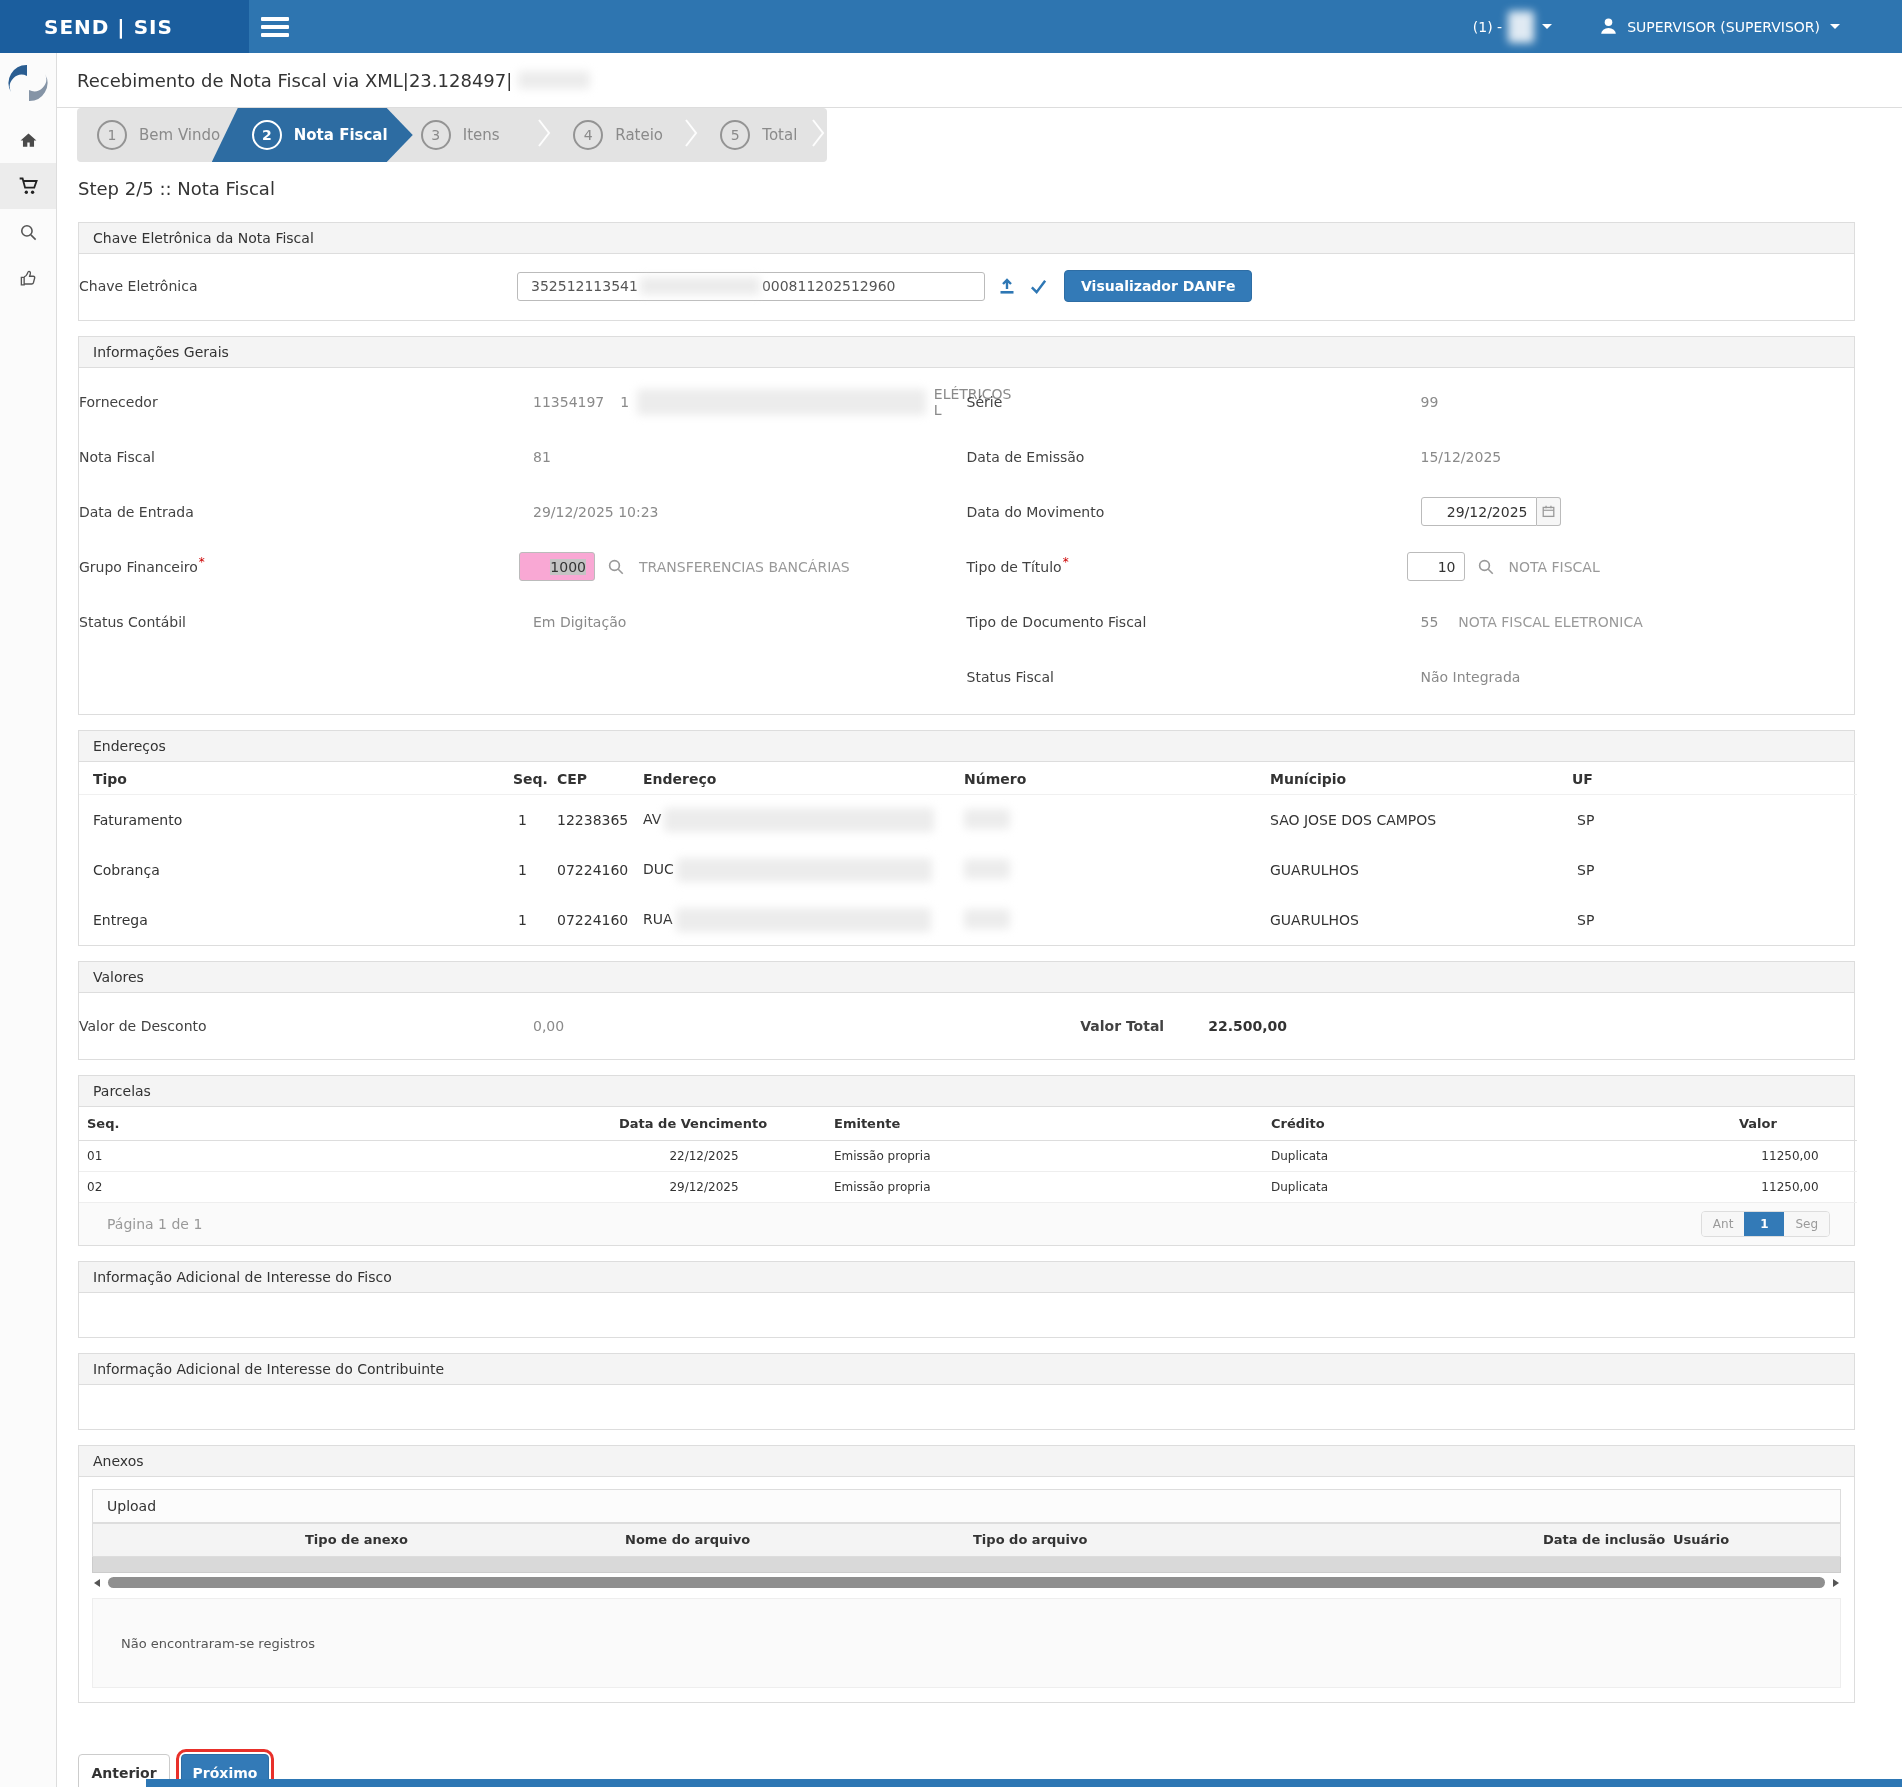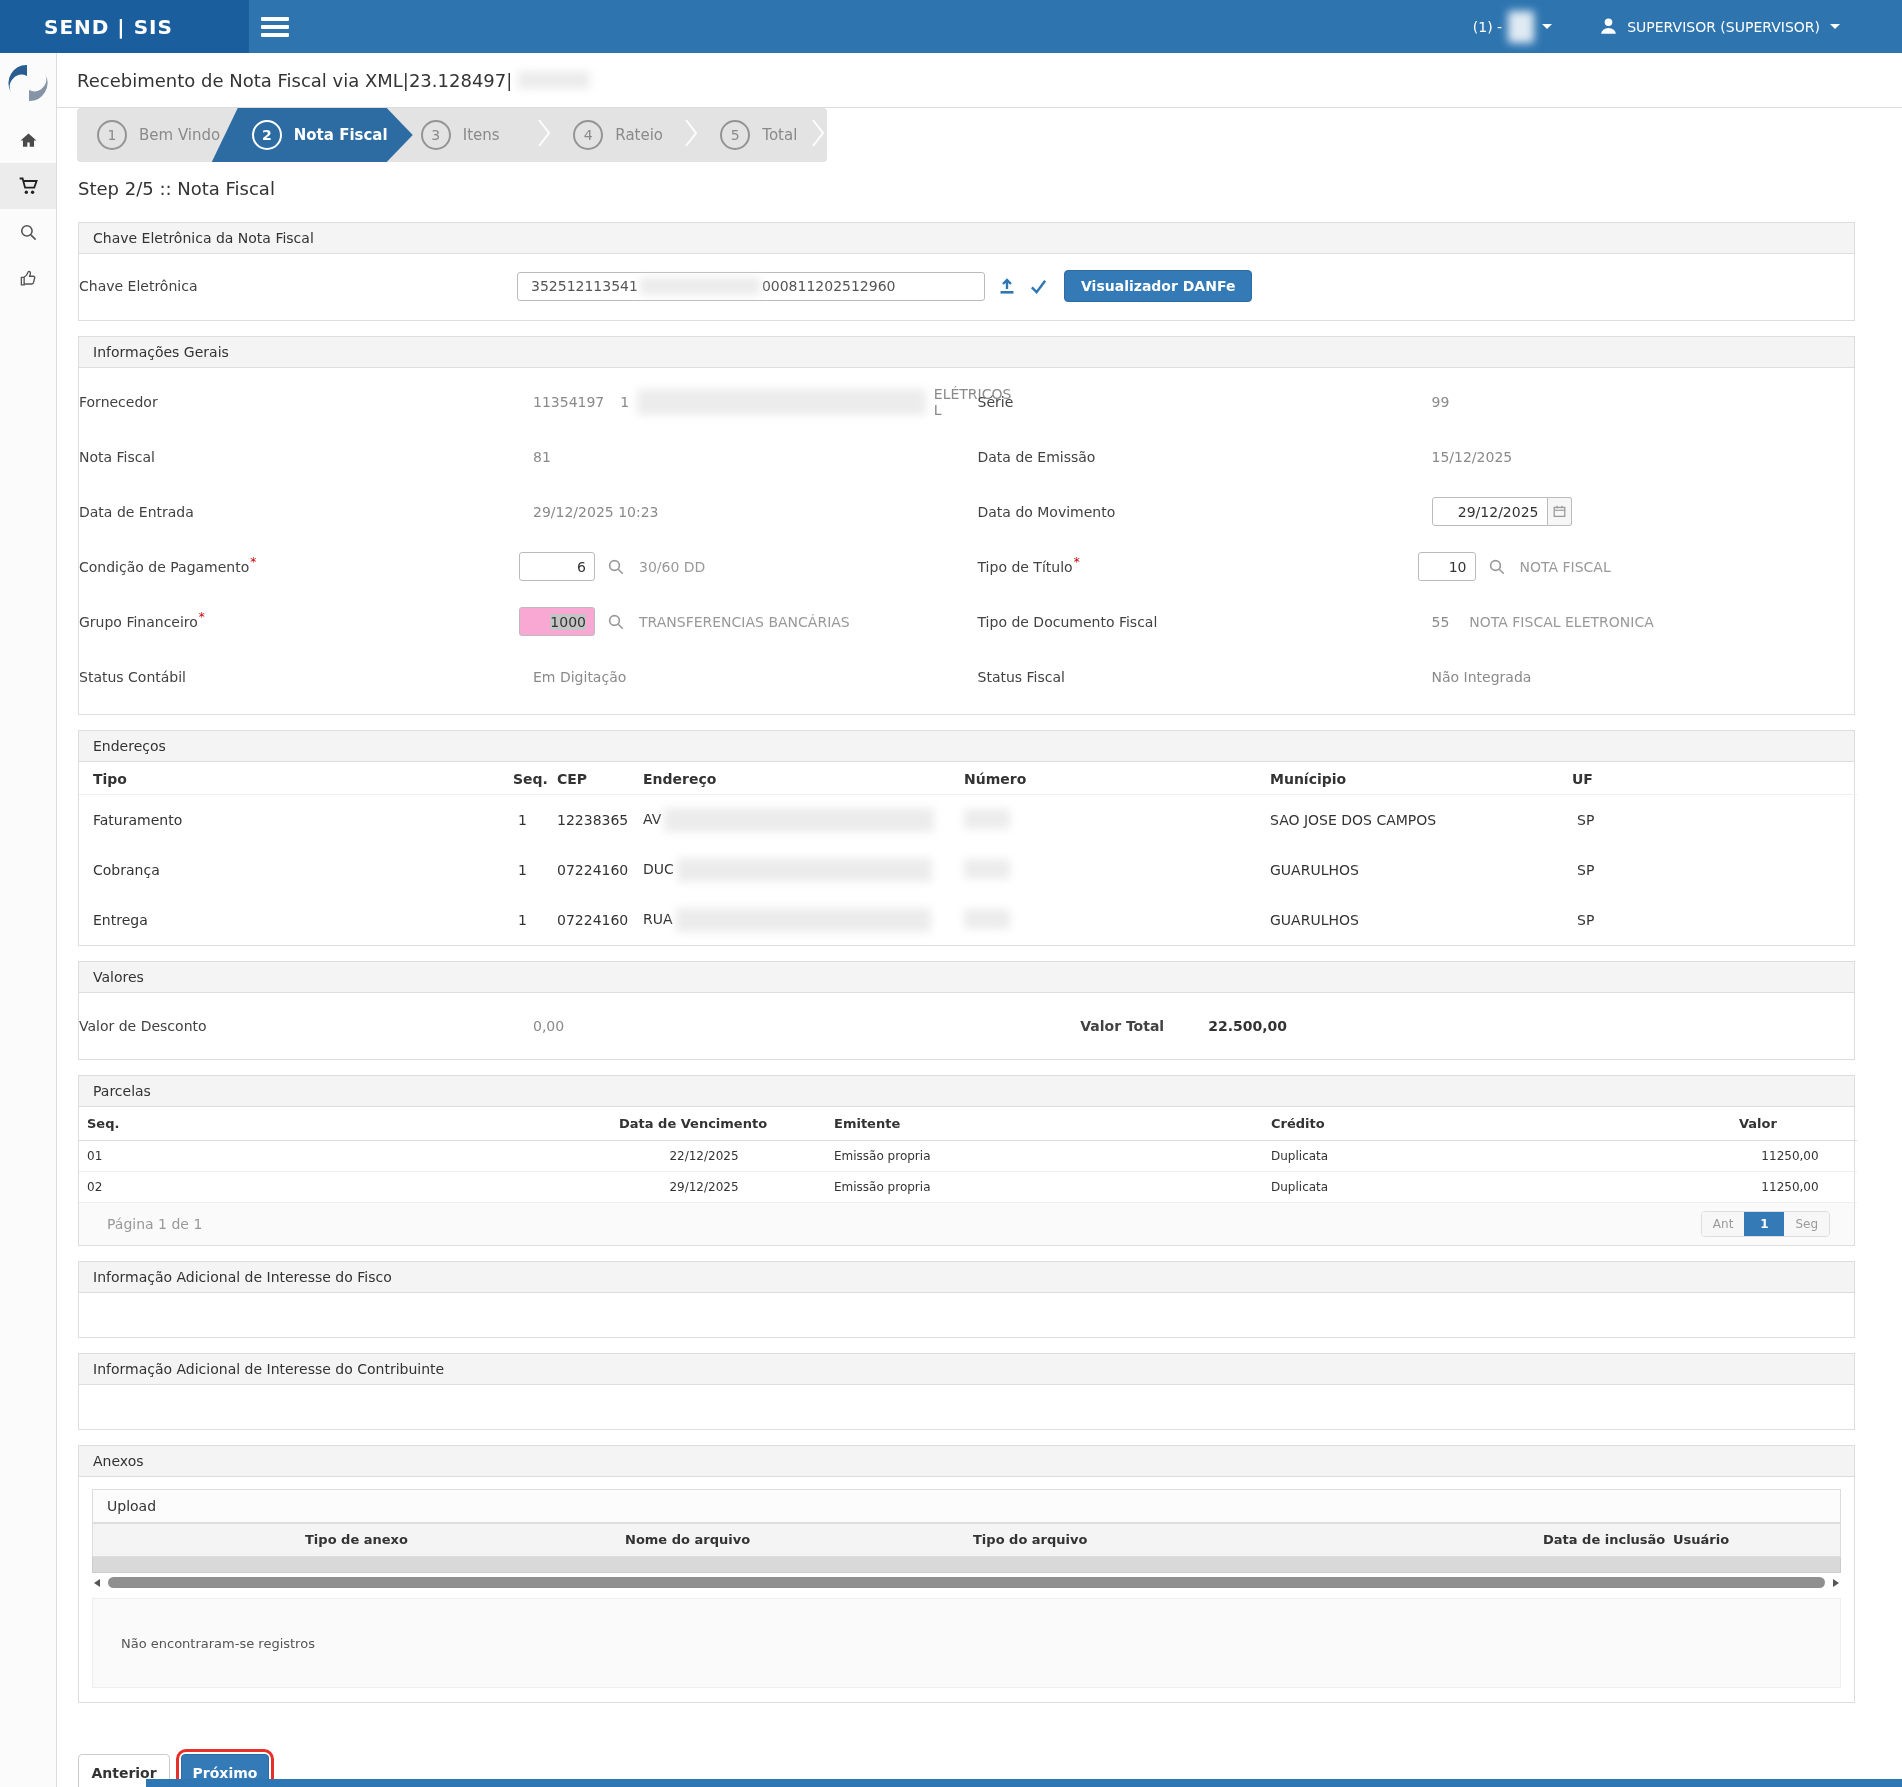--- a/index.html
+++ b/index.html
@@ -45,21 +45,21 @@
   .fval.has-input{margin-left:10px;}
 
   
   .chave-body{display:flex;align-items:center;padding:16px 0 18px;}
   .chave-body .flabel{width:428px;}
   .input-like{margin-left:10px;width:468px;height:29px;border:1px solid #bbb;border-radius:3px;padding:0 13px;display:flex;align-items:center;font-size:14px;color:#555;box-sizing:border-box;background:#fff;}
   .danfe-btn{margin-left:16px;background:#337ab7;color:#fff;border:1px solid #2e6da4;border-radius:4px;font-weight:bold;font-size:14px;padding:7px 16px;cursor:pointer;font-family:inherit;}
   .icon-btn{margin-left:12px;display:flex;align-items:center;cursor:pointer;}
 
   
-  .info-body{display:flex;padding:6px 0 10px;gap:11px;}
+  .info-body{display:flex;padding:6px 0 10px;}
   .info-col{width:50%;}
   .frow{height:55px;display:flex;align-items:center;}
   .frow .flabel{width:430px;}
   .ninput{height:29px;border:1px solid #bbb;border-radius:3px;text-align:right;padding:0 8px;font-size:14px;color:#333;box-sizing:border-box;font-family:inherit;background:#fff;}
   .sel-input{height:29px;border:1px solid #bbb;border-radius:3px;padding:0 8px;font-size:14px;color:#333;box-sizing:border-box;display:flex;align-items:center;justify-content:flex-end;background:#f9a8d4;}
   .sel{background:#c4c4c4;}
   .lk{margin-left:12px;display:flex;align-items:center;cursor:pointer;}
   .desc{margin-left:14px;color:#999;}
   .gap16{margin-left:16px;} .gap8{margin-left:8px;} .gap20{margin-left:20px;}
   .cal-btn{width:24px;height:29px;border:1px solid #bbb;border-left:none;background:#f6f6f6;border-radius:0 3px 3px 0;display:flex;align-items:center;justify-content:center;cursor:pointer;box-sizing:border-box;}
@@ -249,33 +249,20 @@
           </div>
           <div class="frow">
             <span class="flabel">Nota Fiscal</span>
             <span class="fval">81</span>
           </div>
           <div class="frow">
             <span class="flabel">Data de Entrada</span>
             <span class="fval">29/12/2025 10:23</span>
           </div>
           <div class="frow">
-            <span class="flabel"><span>Condição de Pagamento</span><span class="star">*</span></span>
-            <span class="fval has-input">
-              <input class="ninput" style="width: 76px;" readonly="" value="6">
-              <span class="lk">
-                  <svg width="18" height="18" viewBox="0 0 24 24">
-                    <circle cx="10" cy="10" r="6.5" fill="none" stroke="#999" stroke-width="2.2"></circle>
-                    <line x1="15" y1="15" x2="21" y2="21" stroke="#999" stroke-width="2.2"></line>
-                  </svg>
-                </span>
-              <span class="desc">30/60 DD</span>
-            </span>
-          </div>
-          <div class="frow">
             <span class="flabel"><span>Grupo Financeiro</span><span class="star">*</span></span>
             <span class="fval has-input">
               <span class="sel-input" style="width:76px;">
                   <span class="sel">1000</span>
                 </span>
               <span class="lk">
                   <svg width="18" height="18" viewBox="0 0 24 24">
                     <circle cx="10" cy="10" r="6.5" fill="none" stroke="#999" stroke-width="2.2"></circle>
                     <line x1="15" y1="15" x2="21" y2="21" stroke="#999" stroke-width="2.2"></line>
                   </svg>

